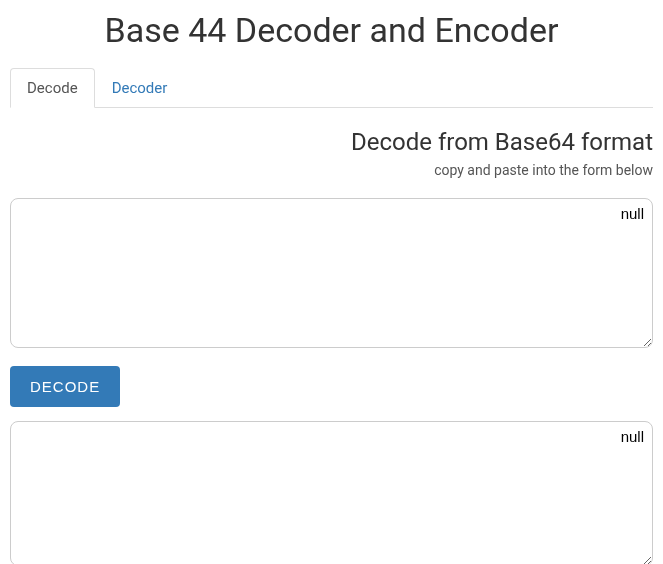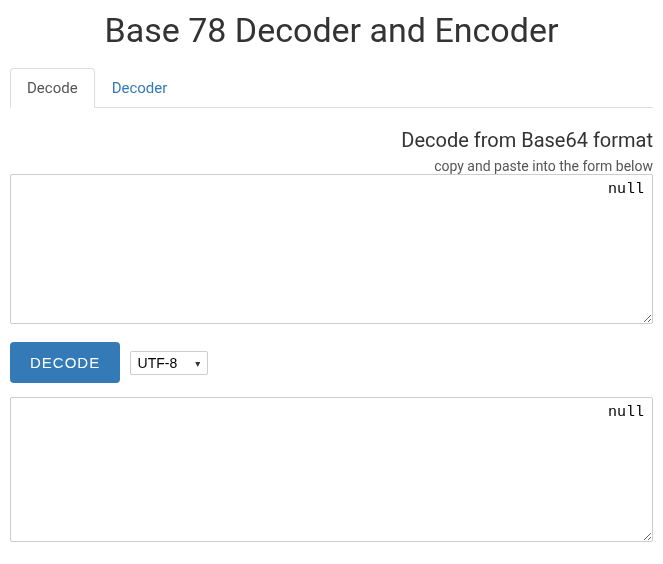--- a/index.html
+++ b/index.html
@@ -37,37 +37,37 @@
       margin-bottom: -1px;
       border-radius: 4px 4px 0 0;
     }
     .tab.active {
       color: #555;
       border-color: #ddd;
       background: #fff;
       border-bottom: 1px solid #fff;
     }
     .section-heading {
-      font-size: 20px;
+      font-size: 24px;
       font-weight: 400;
       margin-bottom: 6px;
       color: #333;
     }
     .instruction {
       font-size: 14px;
       color: #555;
-      margin-bottom: 0;
+      margin-bottom: 20px;
     }
     textarea {
       width: 100%;
-      font-family: Liberation Mono, monospace;
+      font-family: Liberation Sans, sans-serif;
       font-size: 15px;
       padding: 6px 8px;
       border: 1px solid #ccc;
-      border-radius: 2px;
+      border-radius: 8px;
       resize: both;
       display: block;
     }
     .textarea-input {
       height: 150px;
     }
     .textarea-output {
       height: 145px;
     }
     .controls-row {
@@ -107,34 +107,29 @@
       top: 50%;
       transform: translateY(-50%);
       font-size: 10px;
       pointer-events: none;
       color: #333;
     }
   </style>
 </head>
 <body>
 
-<h1 class="page-title">Base 78 Decoder and Encoder</h1>
+<h1 class="page-title">Base 44 Decoder and Encoder</h1>
 
 <div class="tabs">
   <div class="tab active">Decode</div>
   <div class="tab">Decoder</div>
 </div>
 
 <h2 class="section-heading">Decode from Base64 format</h2>
 <p class="instruction">copy and paste into the form below</p>
 
 <textarea class="textarea-input" style="">null</textarea>
 
 <div class="controls-row">
   <button class="decode-button">DECODE</button>
-  <div class="select-wrapper">
-    <select class="encoding-select">
-      <option>UTF-8</option>
-    </select>
-  </div>
 </div>
 
 <textarea class="textarea-output" style="">null</textarea>
 
 </body></html>

